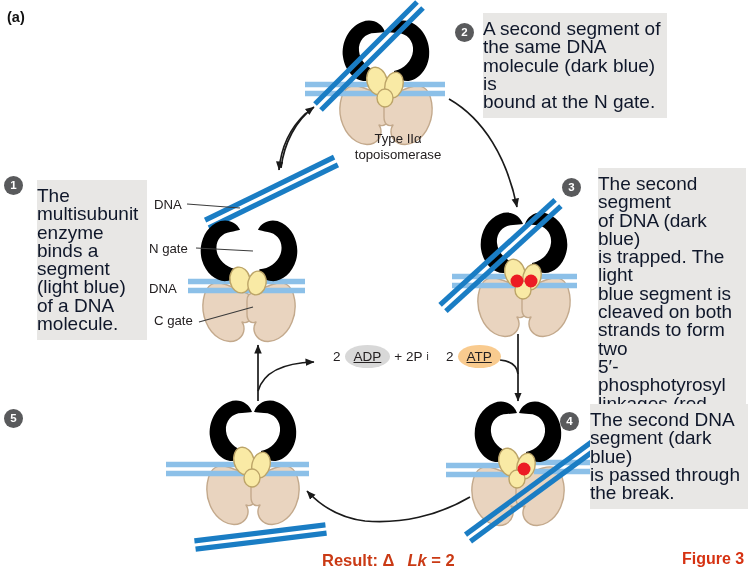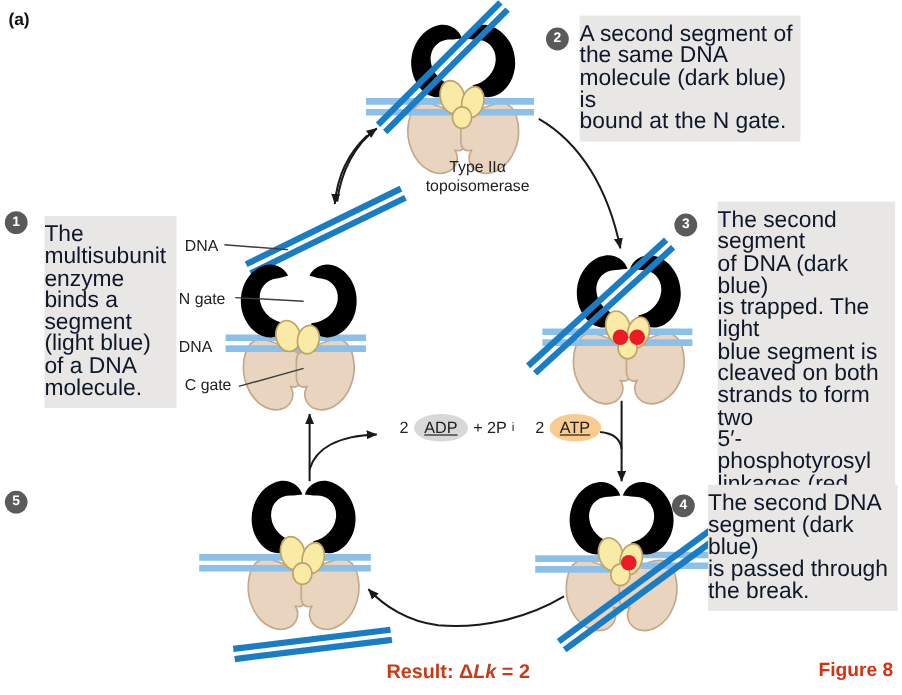--- a/index.html
+++ b/index.html
@@ -35,21 +35,21 @@
   .lbl.dna-light{left:149px;top:281px;}
   .lbl.cgate{left:154px;top:313px;}
   .rx-row{position:absolute;display:flex;align-items:center;gap:4px;font-size:13.5px;color:#242021;}
   .rx-row.adp{left:333px;top:345px;}
   .rx-row.atp{left:446px;top:345px;}
   .bubble{display:inline-block;border-radius:50%;padding:4px 9px;text-decoration:underline;}
   .bubble.adp-b{background:var(--adp-bubble,#D8D8D8);}
   .bubble.atp-b{background:var(--atp-bubble,#F9CB8F);}
   .rx-row sub{font-size:10px;}
   .result-line{position:absolute;left:322px;top:551px;font-size:16.5px;font-weight:bold;color:var(--accent-red,#CA3A15);}
-  .result-line .it{font-style:italic;}
+  .result-line .it{font-style:italic;margin-left:13px;}
   .figure-label{position:absolute;left:682px;top:550px;font-size:16px;font-weight:bold;color:var(--figure-red,#D63212);white-space:nowrap;}
   
   .tan path{fill:var(--enzyme-tan,#E9D4BF);stroke:#C3A98C;stroke-width:1.4;stroke-linejoin:round;}
   .yel path,.yel ellipse{fill:var(--enzyme-yellow,#F9EAA5);stroke:#BCA468;stroke-width:1.4;stroke-linejoin:round;}
   .lb line{stroke:var(--dna-light,#8CC0E8);stroke-width:5.5;}
   .db line{stroke:var(--dna-dark,#1A7DC4);stroke-width:5.2;}
   .arrow{fill:none;stroke:#1A1A1A;stroke-width:1.7;marker-end:url(#ah);}
   .conn{fill:none;stroke:#1A1A1A;stroke-width:1.7;}
   .lead{stroke:#3C3C3C;stroke-width:1.2;}
   .dot{fill:var(--cleavage-red,#EC1C24);}
@@ -223,15 +223,15 @@
       <sub>i</sub>
   </div>
   <div class="rx-row atp">
     <span>2</span>
     <span class="bubble atp-b">ATP</span>
   </div>
 
   <div class="result-line">
     <span>Result: Δ</span><span class="it">Lk</span><span> = 2</span>
   </div>
-  <div class="figure-label">Figure 8</div>
+  <div class="figure-label">Figure 3</div>
 
 </div>
 
 </body></html>

